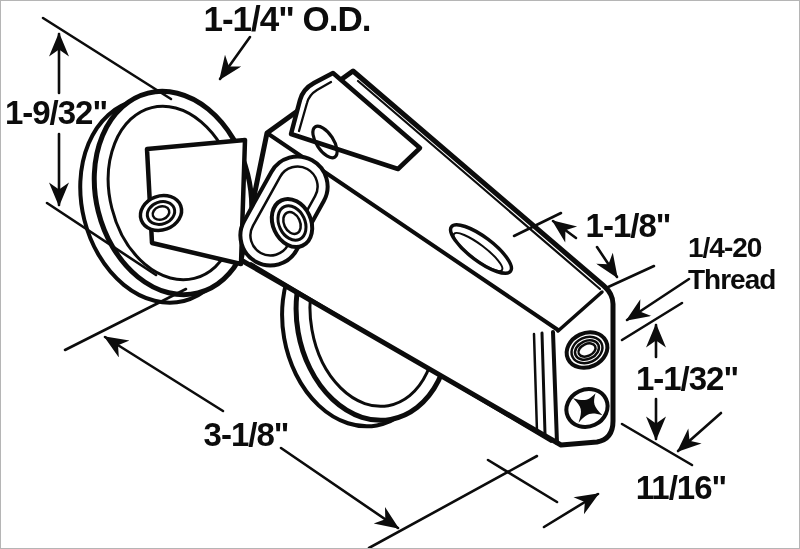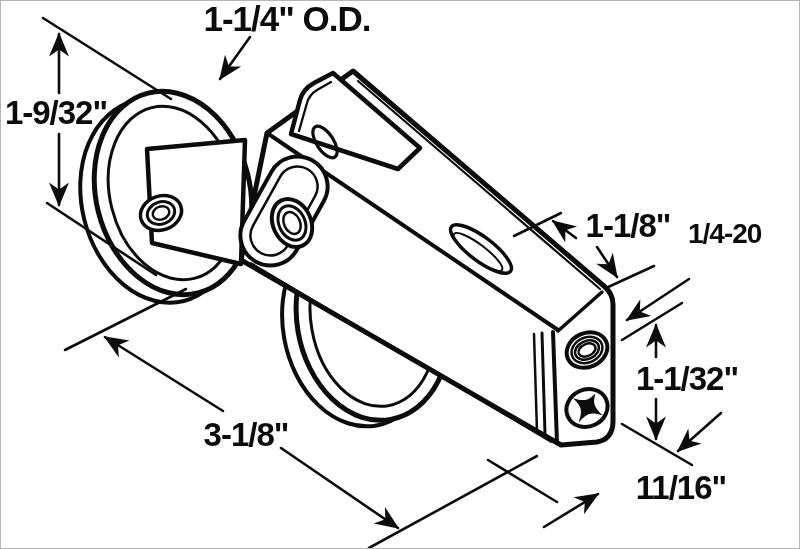--- a/index.html
+++ b/index.html
@@ -144,22 +144,23 @@
       </g>
     </g>
   </svg>
 
   <div class="dim-label" style="left:286px;top:17px;font-size:35px;">1-1/4" O.D.</div>
 
   <div class="dim-label" style="left:55px;top:111px;">1-9/32"</div>
 
   <div class="dim-label" style="left:627px;top:224px;">1-1/8"</div>
 
-  <div class="note-block" style="left:687px;top:217px;">
+  <div class="note-block" style="left:687px;top:231px;">
     <div>1/4-20</div>
+    <div>Thread</div>
   </div>
 
   <div class="dim-label" style="left:686px;top:377px;">1-1/32"</div>
 
   <div class="dim-label" style="left:245px;top:433px;">3-1/8"</div>
 
   <div class="dim-label" style="left:680px;top:486px;">11/16"</div>
 </div>
 
 </body></html>

